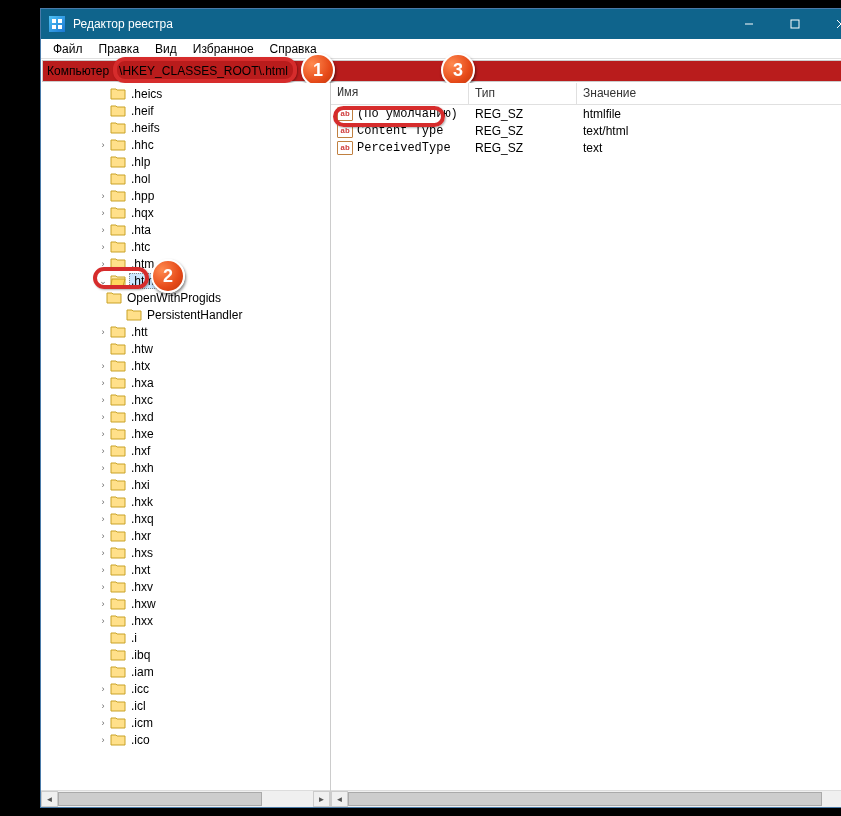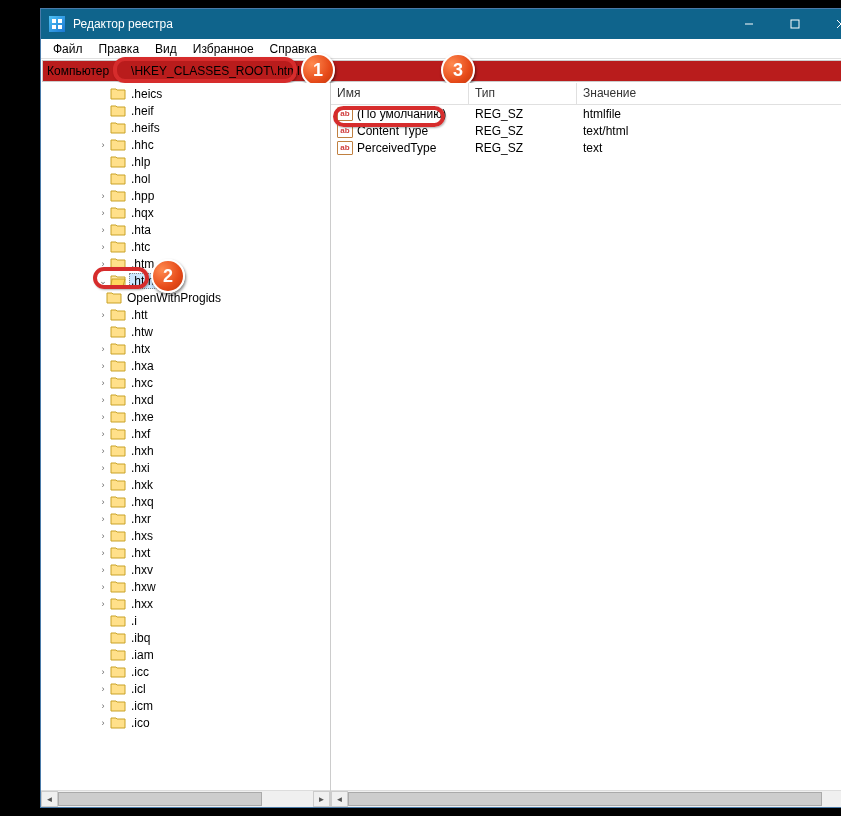--- a/index.html
+++ b/index.html
@@ -8,38 +8,38 @@
   .window { width: 100%; height: 100%; background: #fff; border: 1px solid #4a7aa8; display: flex; flex-direction: column; }
   .titlebar { height: 30px; background: #0f648c; color: #fff; display: flex; align-items: center; padding-left: 8px; }
   .titlebar .app-icon { width: 16px; height: 16px; background: linear-gradient(135deg,#4fc3f7,#1976d2); margin-right: 8px; display: flex; align-items: center; justify-content: center; font-size: 9px; }
   .titlebar .title { flex: 1; }
   .win-controls { display: flex; height: 100%; }
   .win-btn { width: 46px; height: 100%; display: flex; align-items: center; justify-content: center; color: #fff; }
   .menubar { height: 20px; display: flex; align-items: center; padding: 0 4px; border-bottom: 1px solid #e0e0e0; background: #fff; }
   .menu-item { padding: 2px 8px; cursor: default; }
   .addressbar { height: 22px; display: flex; align-items: center; border: 1px solid #ccc; margin: 1px; background: #b91c1c; position: relative; }
   .addr-label { padding: 0 4px; }
-  .addr-path { padding: 0 18px; }
+  .addr-path { padding: 0 6px; }
   .content { flex: 1; display: flex; min-height: 0; }
   .tree-pane { width: 290px; border-right: 1px solid #ccc; overflow: hidden; position: relative; background: #fff; }
   .tree-inner { padding: 2px 0; }
   .tree-row { display: flex; align-items: center; height: 17px; padding-left: 8px; white-space: nowrap; cursor: default; }
   .tree-row .expander { width: 12px; text-align: center; color: #666; font-size: 9px; }
   .tree-row .folder-icon { width: 16px; height: 13px; margin: 0 3px 0 1px; display: inline-block; }
   .folder-icon svg { display: block; }
   .tree-row .label { padding: 0 2px; }
   .tree-row.selected .label { background: #cce8ff; border: 1px dotted #888; padding: 0 1px; }
   .list-pane { flex: 1; background: #fff; position: relative; }
   .list-header { display: flex; height: 22px; border-bottom: 1px solid #e0e0e0; }
   .list-header .col { padding: 3px 6px; border-right: 1px solid #e0e0e0; color: #333; }
   .list-body { }
   .list-row { display: flex; height: 17px; align-items: center; }
   .list-row .cell { padding: 0 6px; display: flex; align-items: center; }
   .val-icon { width: 16px; height: 14px; margin-right: 4px; display: inline-flex; align-items: center; justify-content: center; border: 1px solid #c08040; background: #fff; color: #d04040; font-size: 8px; font-weight: bold; border-radius: 1px; }
-  .col-name { width: 138px; }
+  .col-name { width: 138px; font-family: Liberation Mono, monospace; }
   .col-type { width: 108px; }
   .col-value { flex: 1; }
   .scrollbar-h { position: absolute; bottom: 0; left: 0; right: 0; height: 17px; background: #f0f0f0; border-top: 1px solid #ddd; display: flex; }
   .sb-btn { width: 17px; height: 100%; background: #f0f0f0; border: 1px solid #ccc; display: flex; align-items: center; justify-content: center; font-size: 8px; color: #555; }
   .sb-track { flex: 1; position: relative; }
   .sb-thumb { position: absolute; top: 1px; bottom: 1px; background: #cdcdcd; border: 1px solid #aaa; }
   
   .callout-ring { position: absolute; border: 4px solid #d62c2c; border-radius: 12px; pointer-events: none; box-shadow: 1px 1px 2px rgba(0,0,0,0.3); }
   .callout-num { position: absolute; width: 34px; height: 34px; border-radius: 50%; background: radial-gradient(circle at 30% 30%, #ff8a50, #e64a19 60%, #bf360c); color: #fff; font-weight: bold; font-size: 18px; display: flex; align-items: center; justify-content: center; border: 2px solid #fff; box-shadow: 1px 2px 3px rgba(0,0,0,0.5); pointer-events: none; }
 </style>
@@ -209,20 +209,29 @@
             </div>
             <div class="tree-row" style="padding-left: 52px;">
               <span class="expander"></span>
               <span class="folder-icon">
                 <svg width="16" height="13" viewBox="0 0 16 13">
                   <path d="M1 2h5l1 1h8v9H1z" fill="#ffe08a" stroke="#c9a227"></path>
                 </svg>
               </span>
               <span class="label">OpenWithProgids</span>
             </div>
+            <div class="tree-row" style="padding-left: 72px;">
+              <span class="expander"></span>
+              <span class="folder-icon">
+                <svg width="16" height="13" viewBox="0 0 16 13">
+                  <path d="M1 2h5l1 1h8v9H1z" fill="#ffe08a" stroke="#c9a227"></path>
+                </svg>
+              </span>
+              <span class="label">PersistentHandler</span>
+            </div>
             <div class="tree-row" style="padding-left: 56px;">
               <span class="expander">›</span>
               <span class="folder-icon">
                 <svg width="16" height="13" viewBox="0 0 16 13">
                   <path d="M1 2h5l1 1h8v9H1z" fill="#ffe08a" stroke="#c9a227"></path>
                 </svg>
               </span>
               <span class="label">.htt</span>
             </div>
             <div class="tree-row" style="padding-left: 56px;">

